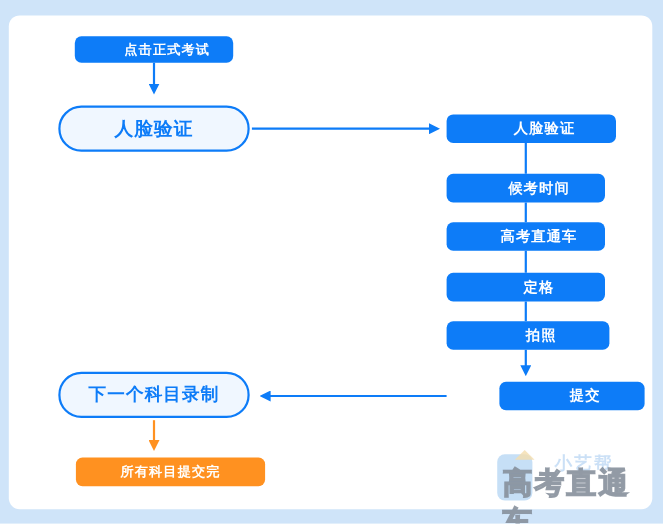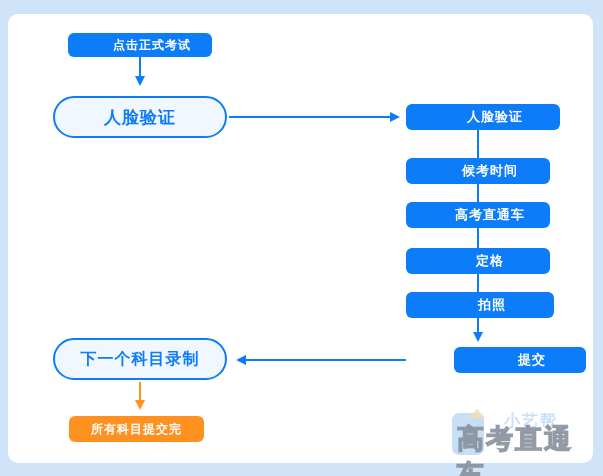--- a/index.html
+++ b/index.html
@@ -101,21 +101,21 @@
   <div class="node btn-blue" style="left:406px;top:202px;width:144px;height:26px;">高考直通车</div>
 
   <div class="node btn-blue" style="left:406px;top:248px;width:144px;height:26px;text-align:right;">定格</div>
 
   <div class="node btn-blue" style="left:406px;top:292px;width:148px;height:26px;">拍照</div>
 
   <div class="node btn-blue" style="left:406px;top:347px;width:132px;height:26px;margin-left:48px;">提交</div>
 
   <div class="node pill" style="left:53px;top:338px;width:174px;height:42px;font-size:16px;text-align:center;">下一个科目录制</div>
 
-  <div class="node btn-orange" style="left:69px;top:416px;width:135px;height:26px;font-size:12px;">所有科目提交完</div>
+  <div class="node btn-orange" style="left:69px;top:416px;width:172px;height:26px;font-size:12px;">所有科目提交完</div>
 
   <div class="watermark">
     <div class="wm-logo"></div>
     <div class="wm-cap"></div>
     <div class="wm-app">小艺帮</div>
     <div class="wm-brand">高考直通车</div>
   </div>
 </div>
 
 </body></html>

